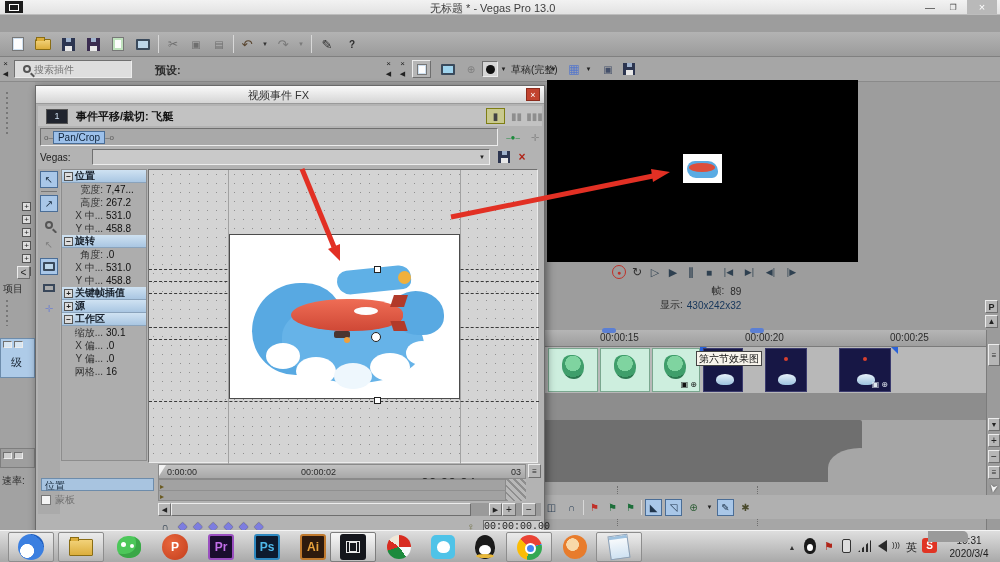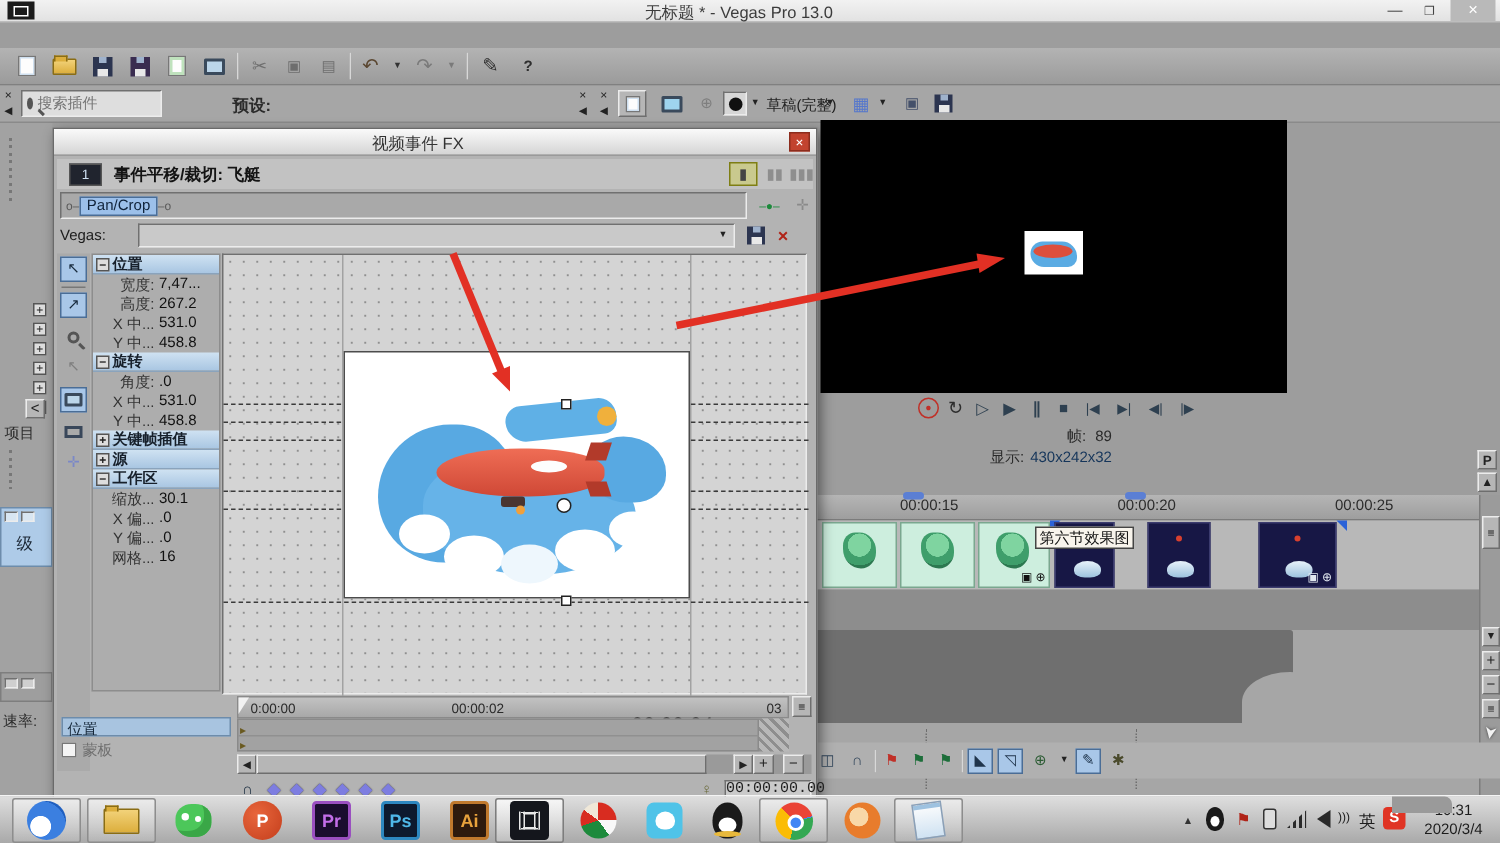--- a/index.html
+++ b/index.html
@@ -85,21 +85,21 @@
     <span class="btn" style="width:16px;height:20px;color:#7a7a7a;font-size:13px">↷</span>
     <span class="btn" style="width:10px;height:20px;font-size:6px;color:#7a7a7a">▼</span>
     <span class="sep" style="height:18px"></span>
     <span class="btn" style="width:20px;height:20px;color:#2e2e2e;font-size:13px">✎</span>
     <span class="btn" style="width:20px;height:20px;color:#2e2e2e;font-weight:bold">?</span>
   </div>
 
   <div class="a" style="left:0;top:57px;width:1000px;height:25px;background:#a6a6a6;border-bottom:1px solid #8a8a8a">
     <span class="a btn" style="left:1px;top:2px;width:9px;height:9px;font-size:8px">×</span>
     <span class="a btn" style="left:1px;top:12px;width:9px;height:9px;font-size:7px">◀</span>
-    <div class="a sv row" style="left:14px;top:3px;width:94px;height:18px;background:#dedede;padding-left:3px;gap:3px">
+    <div class="a sv row" style="left:14px;top:3px;width:118px;height:18px;background:#dedede;padding-left:8px;gap:3px">
       <span class="mag"></span>
       <input style="border: none; background: transparent; width: 85px; font-size: 10px; color: rgb(119, 119, 119); outline: none;" placeholder="搜索插件">
     </div>
     <span class="a" style="left:155px;top:6px;font-weight:bold;color:#2b2b2b">预设:</span>
 
     <span class="a btn" style="left:384px;top:2px;width:9px;height:9px;font-size:8px">×</span>
     <span class="a btn" style="left:384px;top:12px;width:9px;height:9px;font-size:7px">◀</span>
     <span class="a btn" style="left:398px;top:2px;width:9px;height:9px;font-size:8px">×</span>
     <span class="a btn" style="left:398px;top:12px;width:9px;height:9px;font-size:7px">◀</span>
     <span class="a ic bv" style="left:412px;top:3px;width:19px;height:18px">
@@ -216,21 +216,21 @@
         <span class="a" style="left:18px;top:8px;width:4px;height:4px;border-radius:50%;background:#d8402f"></span>
       </div>
       <div class="a" style="left:299px;top:1px;width:52px;height:44px;background:#171745;border:1px solid #3b3b6e">
         <div class="a" style="left:17px;bottom:6px;width:18px;height:11px;background:linear-gradient(#e8f2fa,#9cc2de);border-radius:50% 50% 40% 40%"></div>
         <span class="a" style="left:23px;top:8px;width:4px;height:4px;border-radius:50%;background:#d8402f"></span>
         <div class="clipicons" style="color:#dfe6ee">
             <span>▣</span>
             <span>⊕</span>
           </div>
       </div>
-      <div class="a" style="left:150px;top:4px;height:15px;background:#f8f4ec;border:1px solid #444;font-size:10px;color:#111;padding:0 2px;white-space:nowrap">第六节效果图</div>
+      <div class="a" style="left:156px;top:4px;height:15px;background:#f8f4ec;border:1px solid #444;font-size:10px;color:#111;padding:0 2px;white-space:nowrap">第六节效果图</div>
     </div>
 
     <div class="a" style="left:0;top:63px;width:446px;height:27px;background:#8d8d8d"></div>
 
     <div class="a" style="left:0;top:90px;width:322px;height:62px;background:#6f6f6f;border-radius:0 2px 34px 0"></div>
     <div class="a" style="left:288px;top:118px;width:64px;height:40px;background:#a6a6a6;border-radius:50% 50% 0 0"></div>
 
     <div class="a" style="left:322px;top:90px;width:124px;height:110px;background:#a6a6a6"></div>
     <div class="a" style="left:0;top:152px;width:446px;height:48px;background:#a6a6a6">
       <span class="a" style="left:77px;top:4px;height:40px;border-left:1px dotted #6e6e6e"></span>

